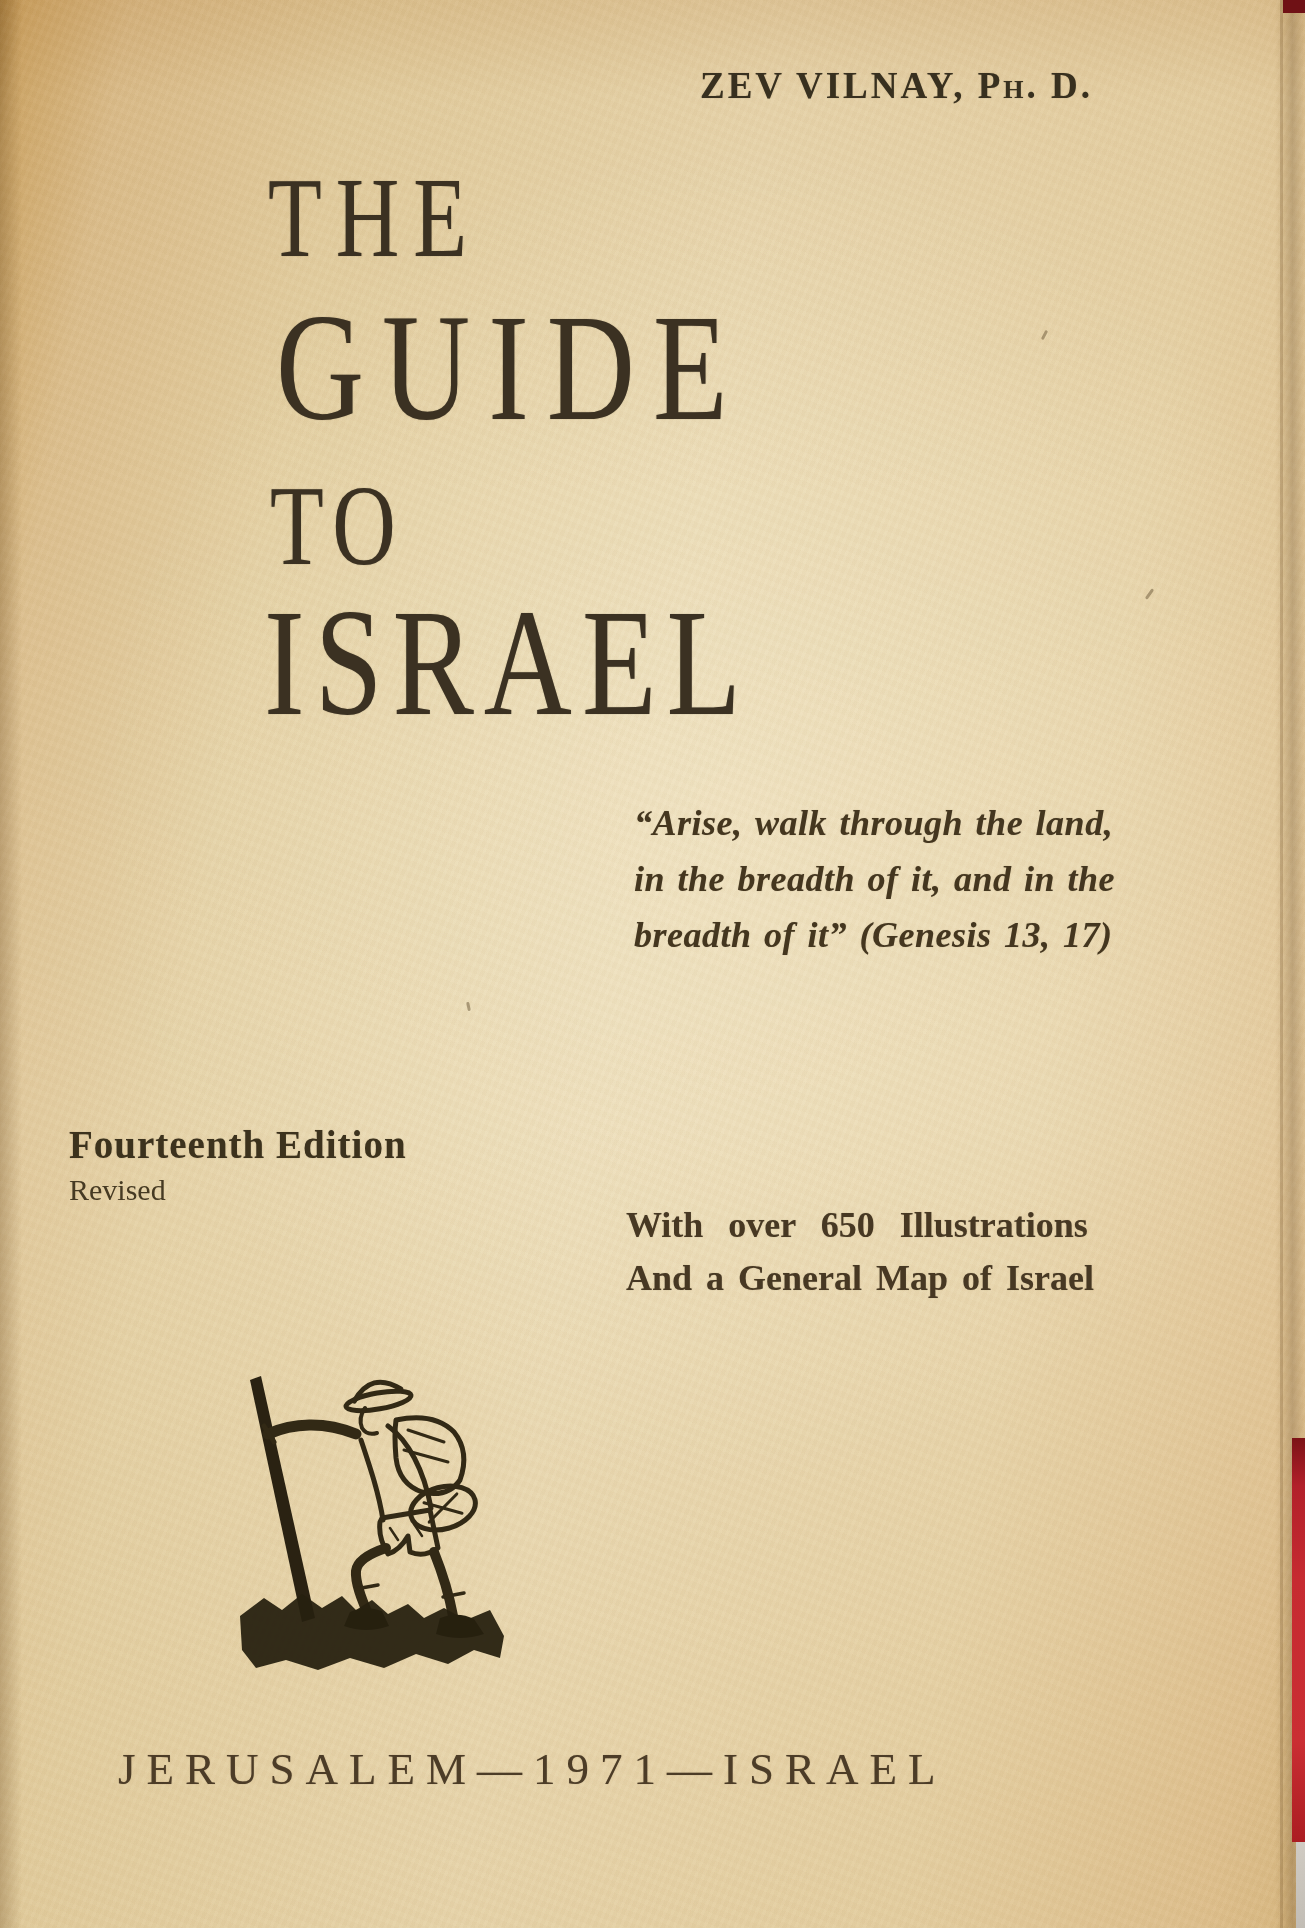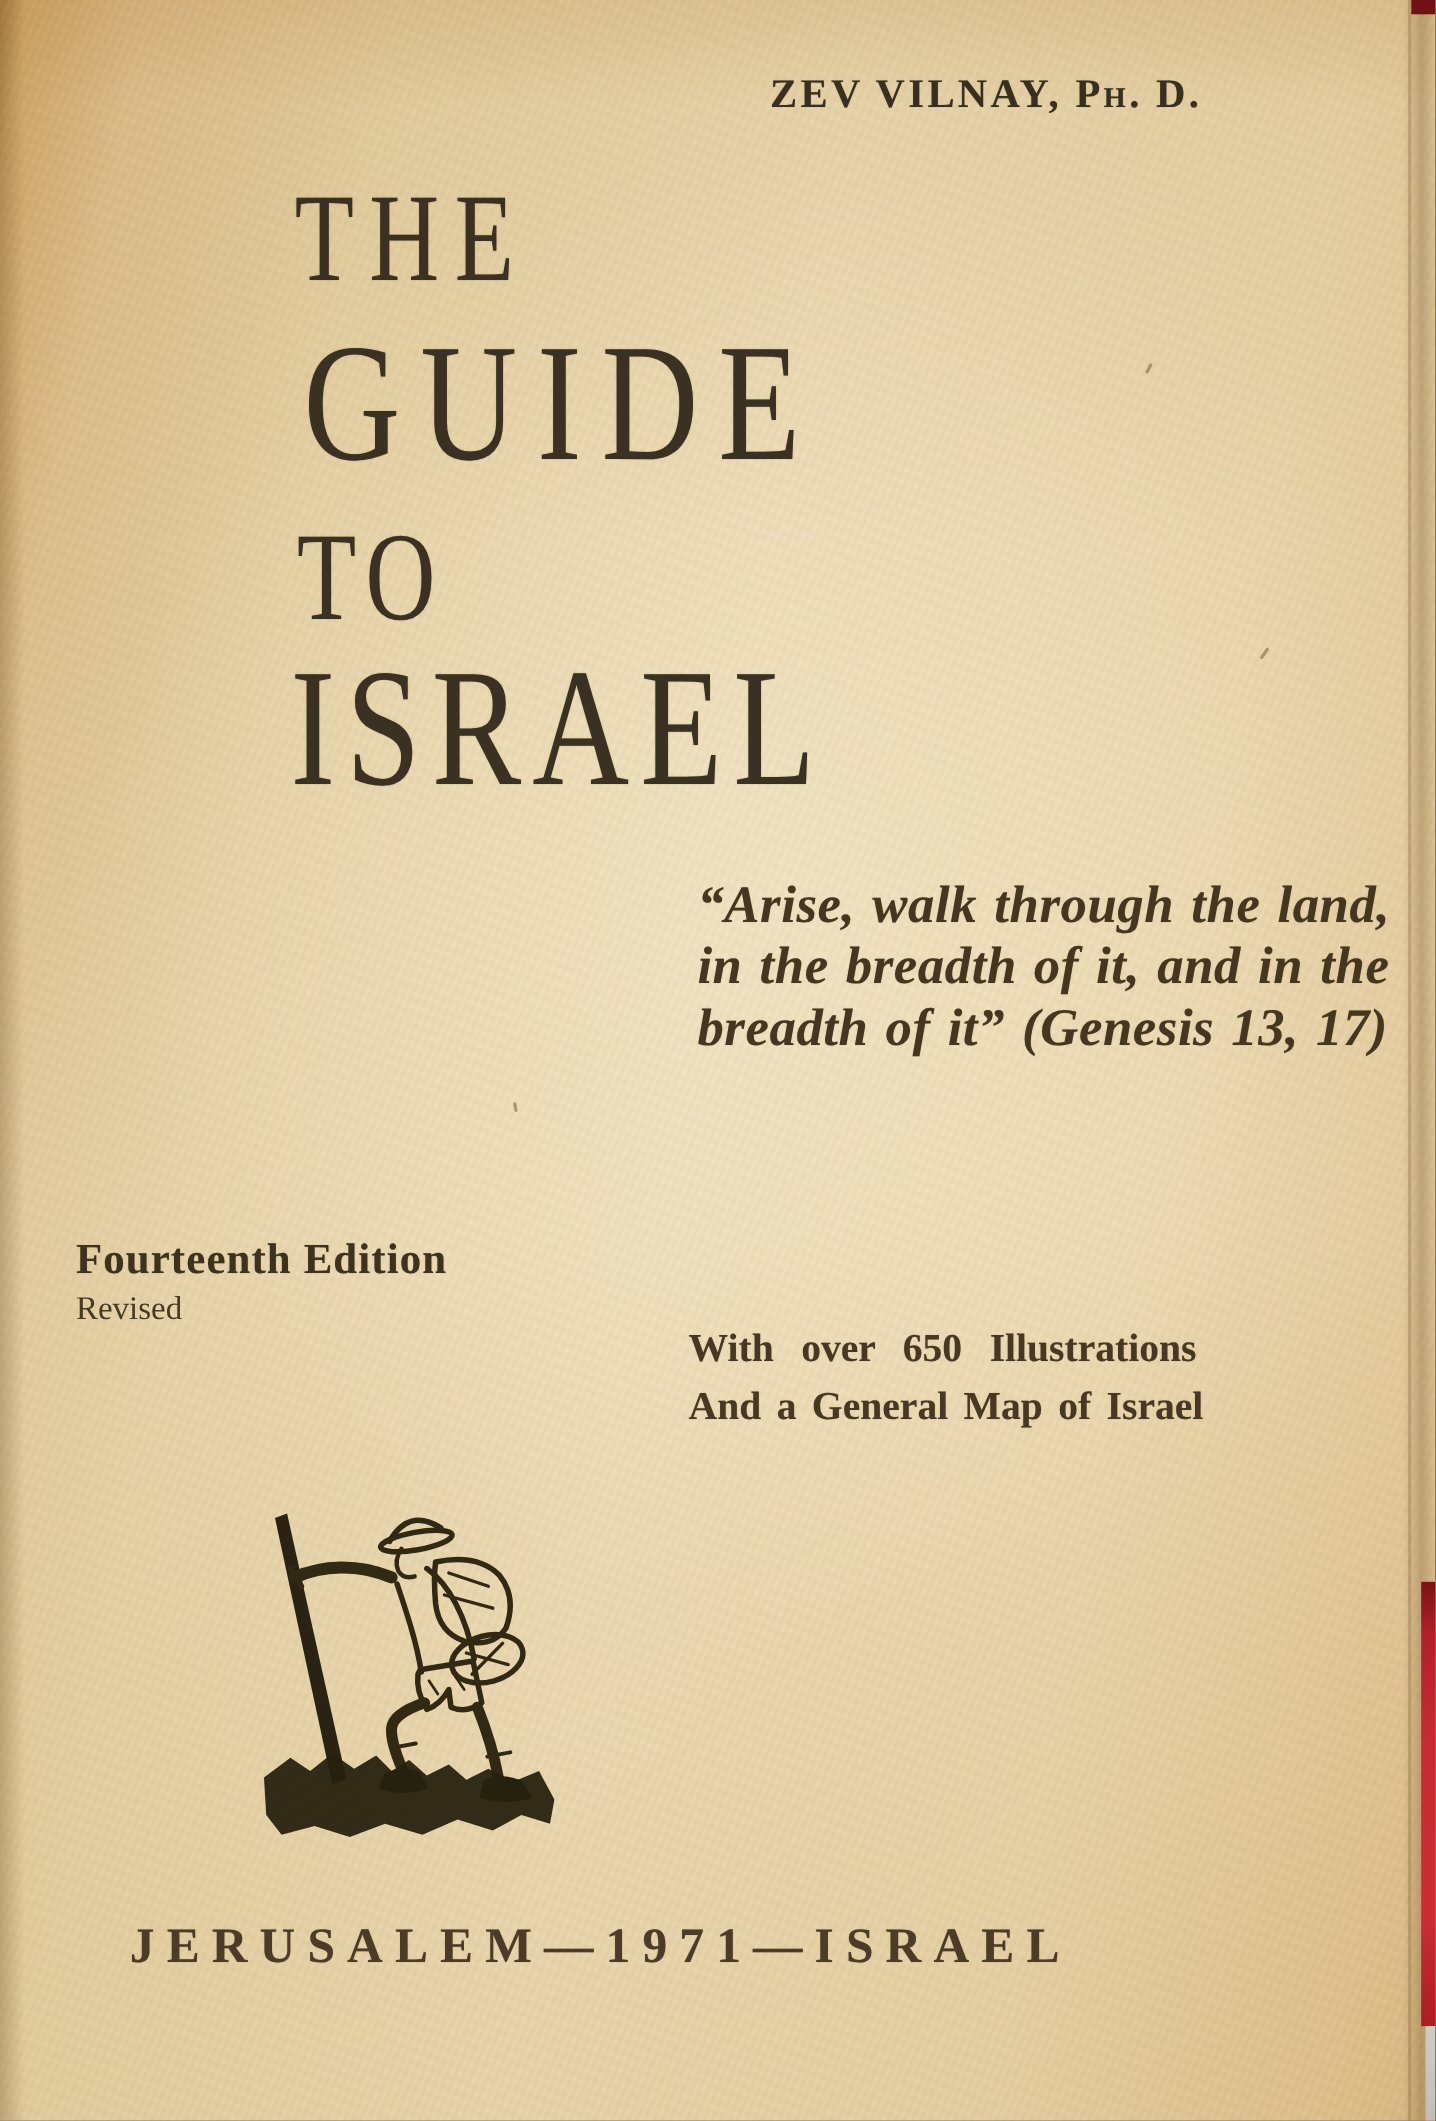--- a/index.html
+++ b/index.html
@@ -34,21 +34,21 @@
     transform-origin:top left; font-weight:400;
     text-shadow:0 0 1px rgba(56,44,24,0.4);
   }
   .t-the    { left:268px; top:152px; font-size:88px;  letter-spacing:14px; transform:scaleY(1.30); }
   .t-guide  { left:276px; top:280px; font-size:122px; letter-spacing:18px; transform:scaleY(1.25); }
   .t-to     { left:270px; top:460px; font-size:88px;  letter-spacing:10px; transform:scaleY(1.30); }
   .t-israel { left:264px; top:575px; font-size:122px; letter-spacing:10px; transform:scaleY(1.25); }
 
   .quote {
     position:absolute; left:634px; top:795px;
-    font-size:48px; font-style:italic; font-weight:700;
+    font-size:36px; font-style:italic; font-weight:700;
     color:#44361f; line-height:56px; letter-spacing:0.5px; word-spacing:3px;
     text-shadow:0 0 1px rgba(60,46,24,0.3);
   }
   .quote div { white-space:nowrap; }
 
   .edition-block { position:absolute; left:33px; top:1122px; width:352px;margin-left:36px; }
   .edition-title {
     font-size:39px; font-weight:700; letter-spacing:1px;
     color:#3c321d; white-space:nowrap;
     text-shadow:0 0 1px rgba(56,44,24,0.35);
@@ -58,21 +58,21 @@
     font-size:30px; font-weight:400; color:#463a23; white-space:nowrap;
   }
 
   .note { position:absolute; left:626px; top:1204px; font-size:36px; font-weight:700; color:#473823;
           text-shadow:0 0 1px rgba(60,46,24,0.3); }
   .note .l1 { word-spacing:16px; white-space:nowrap; }
   .note .l2 { word-spacing:5px; margin-top:11px; white-space:nowrap; }
 
   .imprint {
     position:absolute; left:118px; top:1743px;
-    font-size:45px; font-weight:700; letter-spacing:11px;
+    font-size:45px; font-weight:400; letter-spacing:11px;
     color:#4c3c27; white-space:nowrap;
     text-shadow:0 0 1px rgba(66,50,28,0.35);
   }
 
   
   .hiker { position:absolute; left:238px; top:1368px; }
 
   
   .fold-shadow {
     position:absolute; top:0; right:0; width:30px; height:100%;

